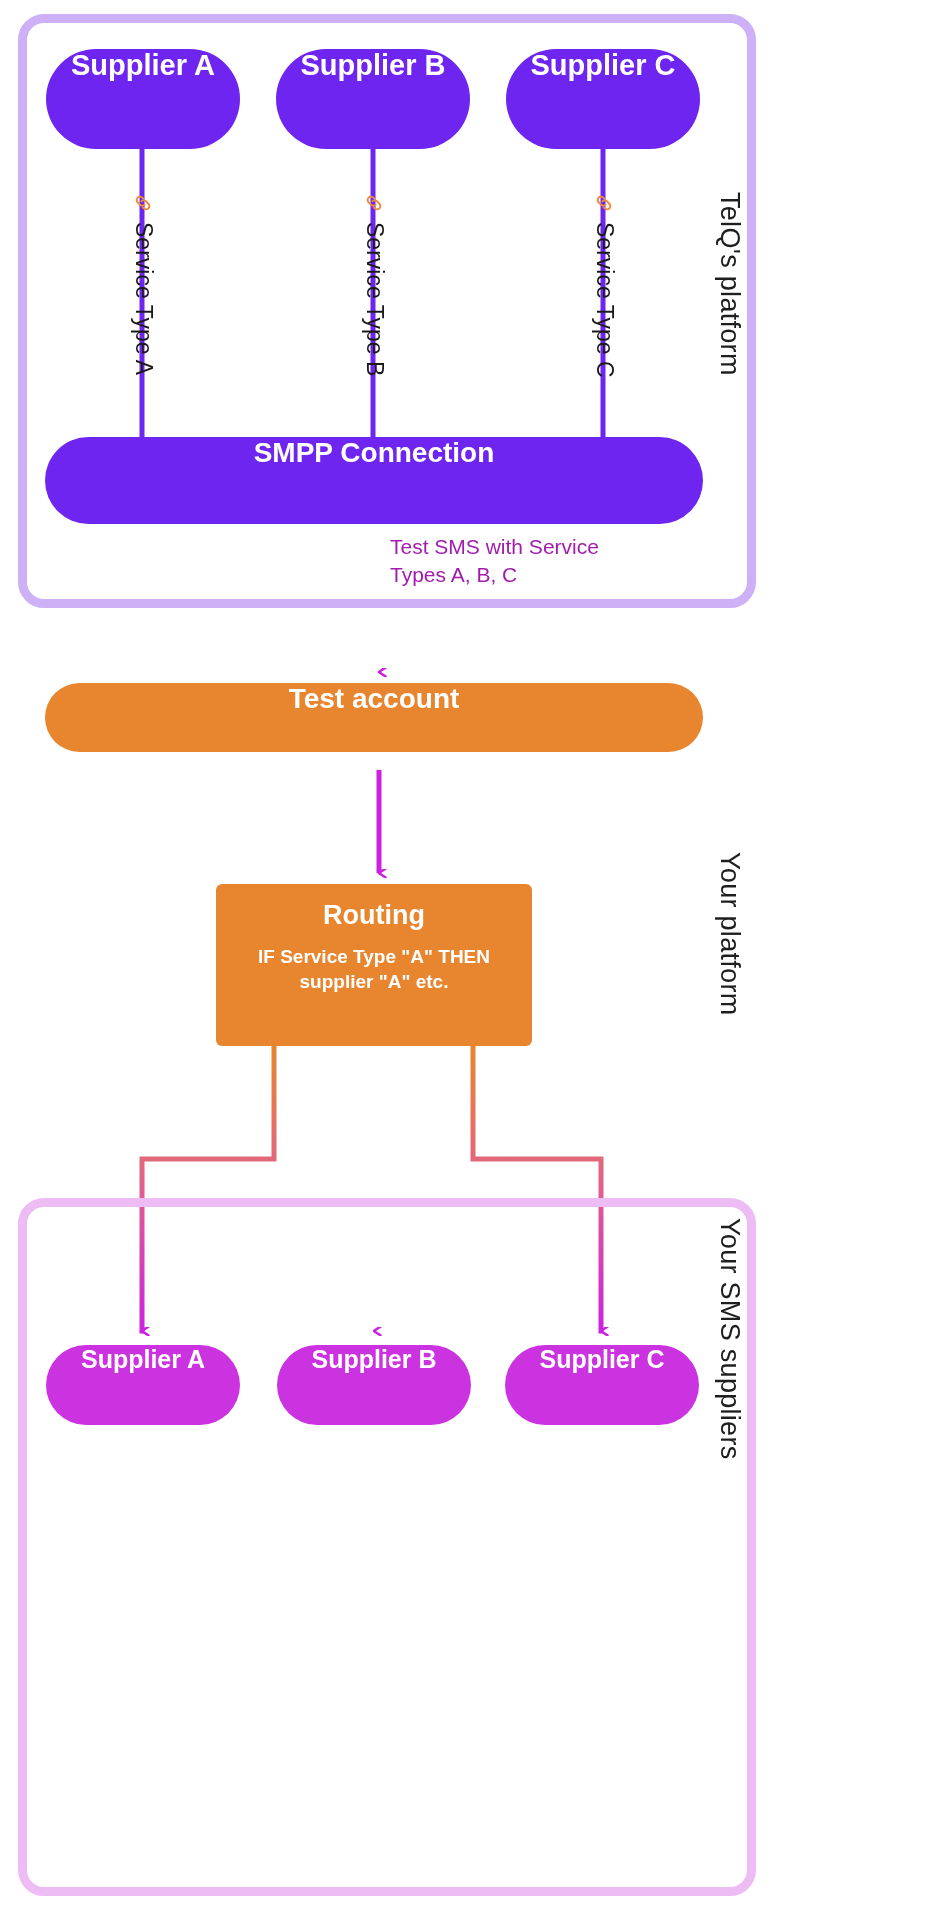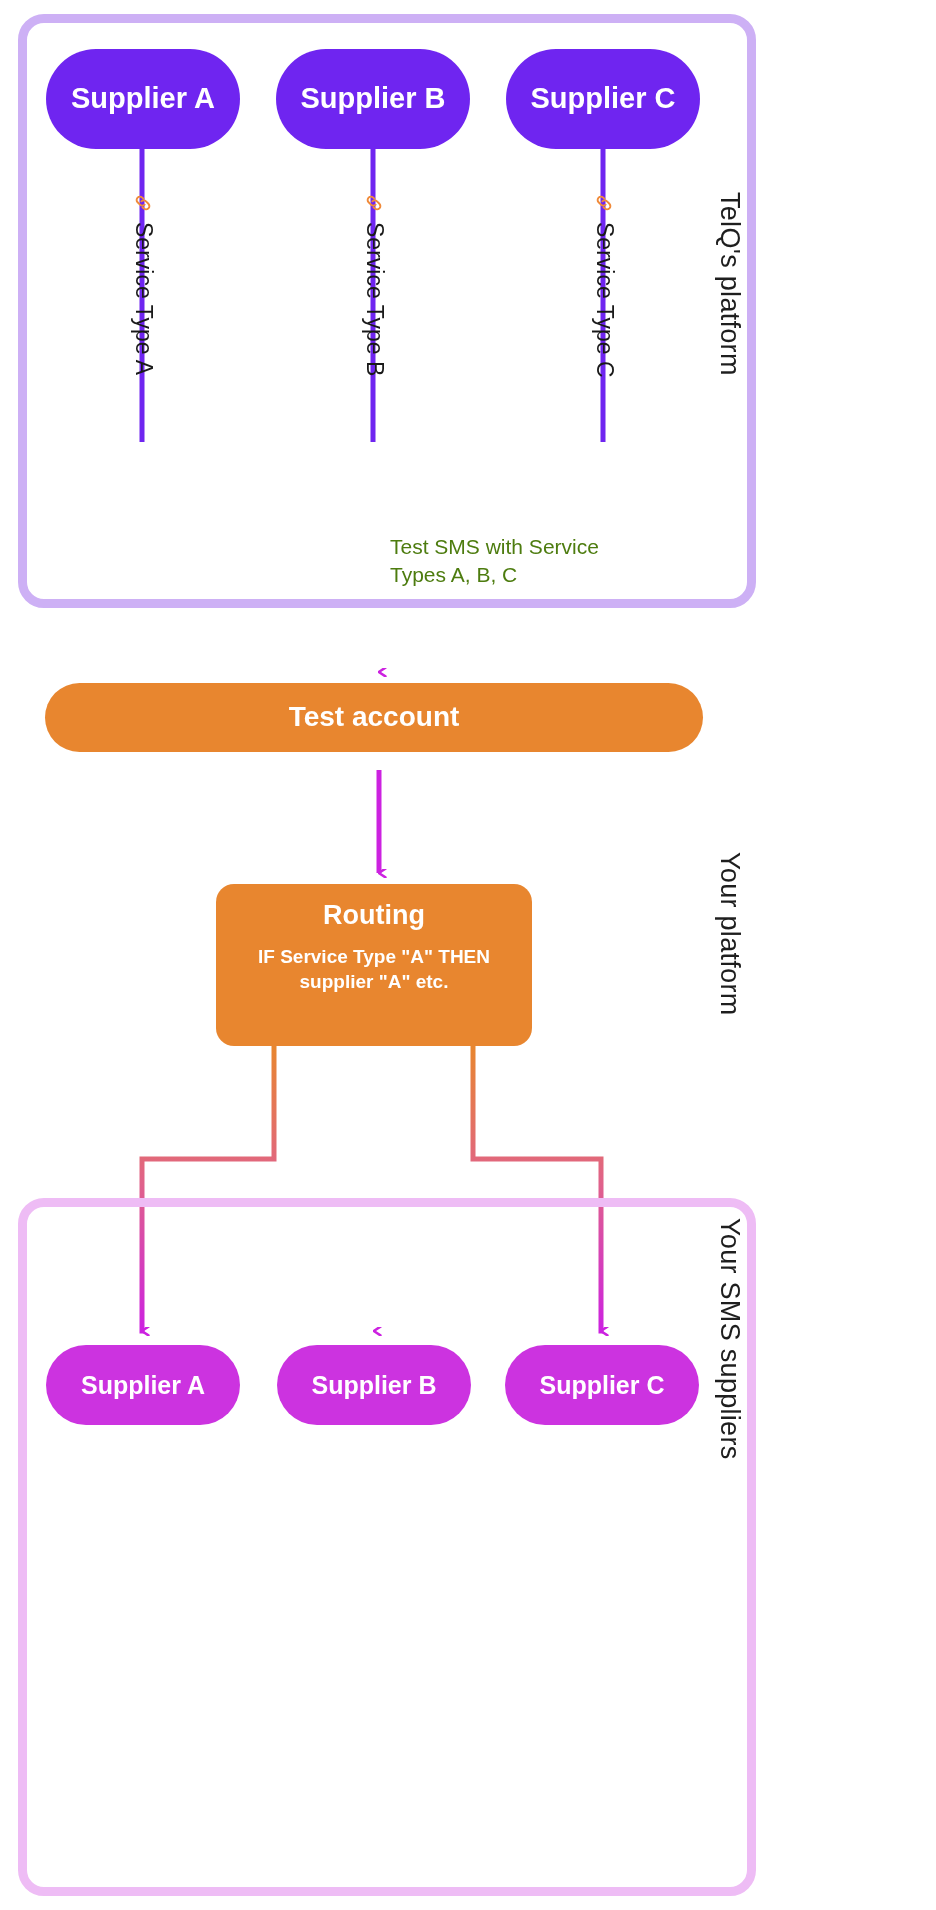--- a/index.html
+++ b/index.html
@@ -63,21 +63,20 @@
     left: 714px;
     top: 1218px;
   }
 
   
   .pill {
     position: absolute;
     display: flex;
     flex-direction: column;
     align-items: center;
-    justify-content: center;
     border-radius: 999px;
     color: #ffffff;
     text-align: center;
     box-sizing: border-box;
   }
   .pill .title {
     font-weight: bold;
     line-height: 1.15;
   }
   .pill .sub {
@@ -114,21 +113,21 @@
     border-radius: 999px;
   }
   #test-account .title { font-size: 28px; }
 
   #routing {
     left: 216px;
     top: 884px;
     width: 316px;
     height: 162px;
     background: #e8862f;
-    border-radius: 18px;
+    border-radius: 6px;
     padding: 16px 14px 14px;
     justify-content: flex-start;
   }
   #routing .title { font-size: 27px; margin-bottom: 14px; }
   #routing .sub { font-size: 19px; }
 
   .supplier-bottom {
     width: 194px;
     height: 80px;
     background: #cc33e0;
@@ -166,21 +165,21 @@
   #service-label-b { left: 388px; top: 192px; }
   #service-label-c { left: 618px; top: 192px; }
 
   
   #test-sms-caption {
     position: absolute;
     left: 390px;
     top: 533px;
     width: 250px;
     font-size: 21px;
-    color: #4d7c0f;
+    color: #a21caf;
     line-height: 1.35;
   }
 </style>
 </head>
 <body>
 
 <div id="stage">
 
   <svg id="connectors" viewBox="0 0 936 1910" xmlns="http://www.w3.org/2000/svg">
     <defs>
@@ -257,20 +256,23 @@
       <svg viewBox="0 0 24 24" width="22" height="22" xmlns="http://www.w3.org/2000/svg">
         <g fill="none" stroke="#f08a3a" stroke-width="2.1" stroke-linecap="round">
           <path d="M10.2 13.8 a3.6 3.6 0 0 1 0-5.1 l2.6-2.6 a3.6 3.6 0 0 1 5.1 5.1 l-1.3 1.3"></path>
           <path d="M13.8 10.2 a3.6 3.6 0 0 1 0 5.1 l-2.6 2.6 a3.6 3.6 0 0 1 -5.1 -5.1 l1.3 -1.3"></path>
         </g>
       </svg>
     </span>
     <span>Service Type C</span>
   </div>
 
+  <div id="smpp-connection" class="pill">
+    <span class="title">SMPP Connection</span>
+  </div>
 
   <div id="test-sms-caption">Test SMS with Service Types A, B, C</div>
 
   <div id="your-platform-side-label" class="side-label">Your platform</div>
 
   <div id="test-account" class="pill">
     <span class="title">Test account</span>
   </div>
 
   <div id="routing" class="pill">

